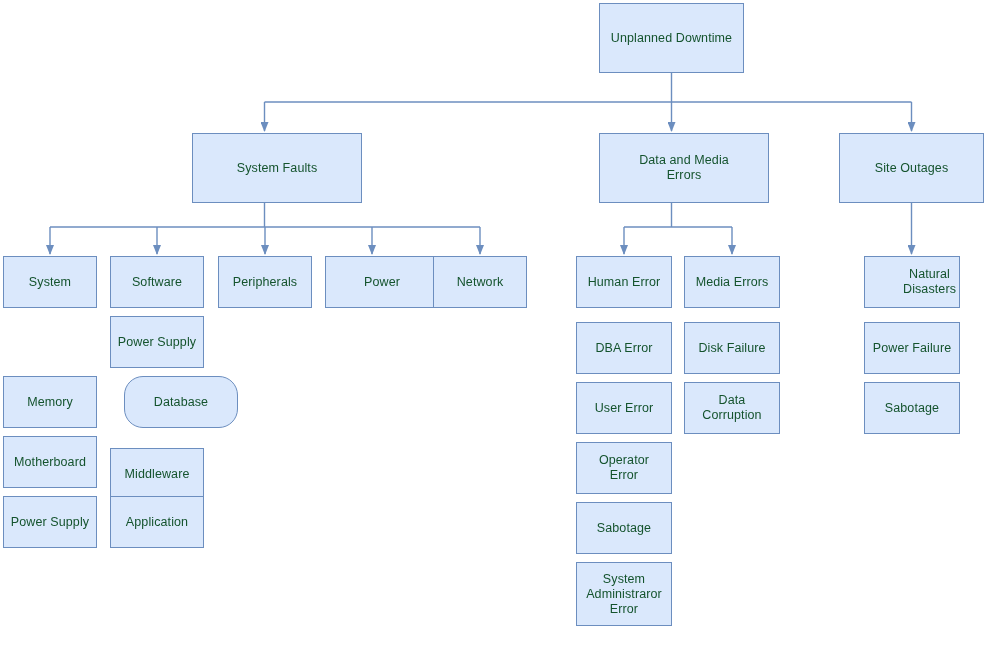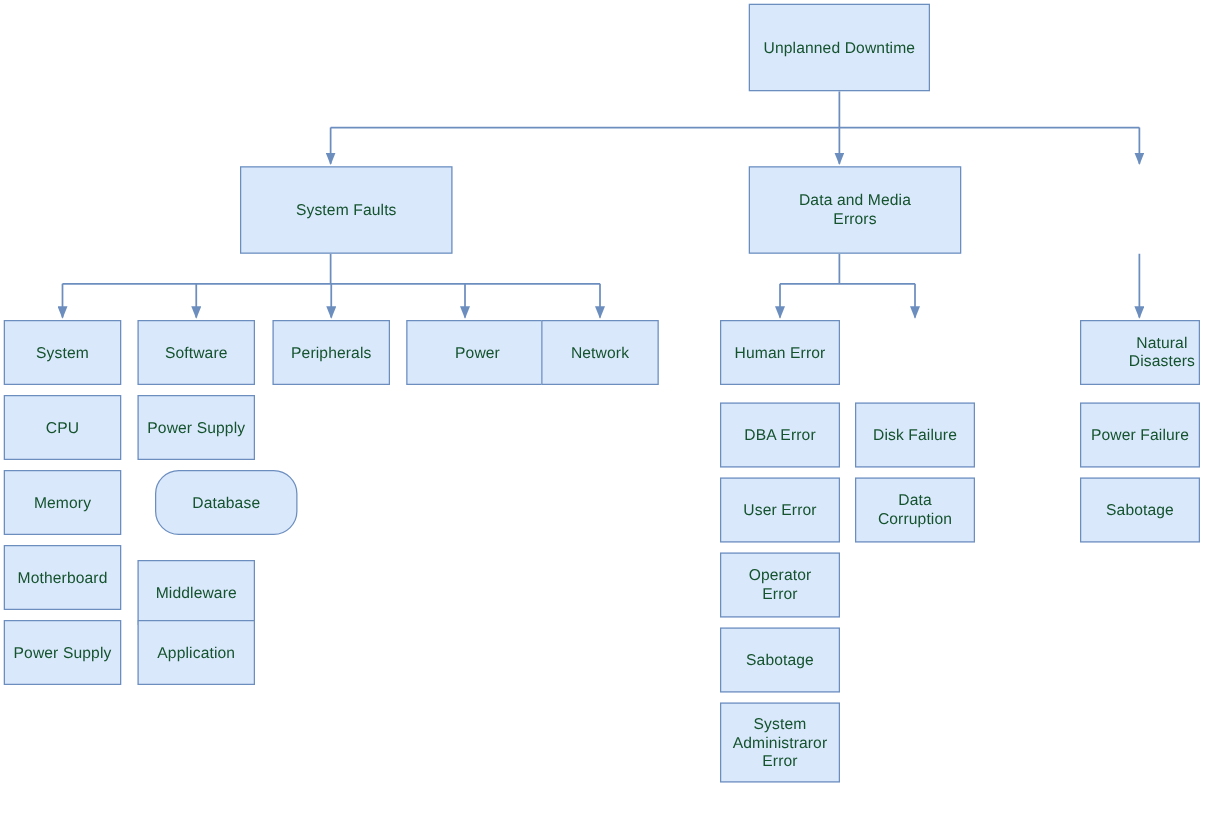--- a/index.html
+++ b/index.html
@@ -70,21 +70,20 @@
         <path d="M624,227 L732,227"></path>
         <path d="M624,227 L624,254" marker-end="url(#arrow)"></path>
         <path d="M732,227 L732,254" marker-end="url(#arrow)"></path>
         <path d="M911.5,102 L911.5,131" marker-end="url(#arrow)"></path>
         <path d="M911.5,203 L911.5,254" marker-end="url(#arrow)"></path>
       </g>
   </svg>
 <div class="node" style="left: 599px; top: 3px; width: 145px; height: 70px;">Unplanned Downtime</div>
     <div class="node" style="left: 192px; top: 133px; width: 170px; height: 70px;">System Faults</div>
     <div class="node" style="left: 3px; top: 256px; width: 94px; height: 52px;">System</div>
-    <div class="node" style="left: 3px; top: 316px; width: 94px; height: 52px;">CPU</div>
     <div class="node" style="left: 3px; top: 376px; width: 94px; height: 52px;">Memory</div>
     <div class="node" style="left: 3px; top: 436px; width: 94px; height: 52px;">Motherboard</div>
     <div class="node" style="left: 3px; top: 496px; width: 94px; height: 52px;">Power Supply</div>
     <div class="node" style="left: 110px; top: 256px; width: 94px; height: 52px;">Software</div>
     <div class="node" style="left: 110px; top: 316px; width: 94px; height: 52px;">Power Supply</div>
     <div class="node" style="left: 124px; top: 376px; width: 114px; height: 52px; border-radius: 19px;">Database</div>
     <div class="node" style="left: 110px; top: 436px; width: 94px; height: 52px; margin-top: 12px;">Middleware</div>
     <div class="node" style="left: 110px; top: 496px; width: 94px; height: 52px;">Application</div>
     <div class="node" style="left: 218px; top: 256px; width: 94px; height: 52px;">Peripherals</div>
     <div class="node" style="left: 325px; top: 256px; width: 114px; height: 52px;">Power</div>
@@ -93,20 +92,22 @@
 Errors</div>
     <div class="node" style="left: 576px; top: 256px; width: 96px; height: 52px;">Human Error</div>
     <div class="node" style="left: 576px; top: 322px; width: 96px; height: 52px;">DBA Error</div>
     <div class="node" style="left: 576px; top: 382px; width: 96px; height: 52px;">User Error</div>
     <div class="node" style="left: 576px; top: 442px; width: 96px; height: 52px;">Operator
 Error</div>
     <div class="node" style="left: 576px; top: 502px; width: 96px; height: 52px;">Sabotage</div>
     <div class="node" style="left: 576px; top: 562px; width: 96px; height: 64px;">System
 Administraror
 Error</div>
+    <div class="node" style="left: 684px; top: 256px; width: 96px; height: 52px;">Media Errors</div>
     <div class="node" style="left: 684px; top: 322px; width: 96px; height: 52px;">Disk Failure</div>
     <div class="node" style="left: 684px; top: 382px; width: 96px; height: 52px;">Data
 Corruption</div>
+    <div class="node" style="left: 839px; top: 133px; width: 145px; height: 70px;">Site Outages</div>
     <div class="node" style="left: 864px; top: 256px; width: 96px; height: 52px; padding-left: 38px;">Natural
 Disasters</div>
     <div class="node" style="left: 864px; top: 322px; width: 96px; height: 52px;">Power Failure</div>
     <div class="node" style="left: 864px; top: 382px; width: 96px; height: 52px;">Sabotage</div>
   </div>
 
 </body></html>

